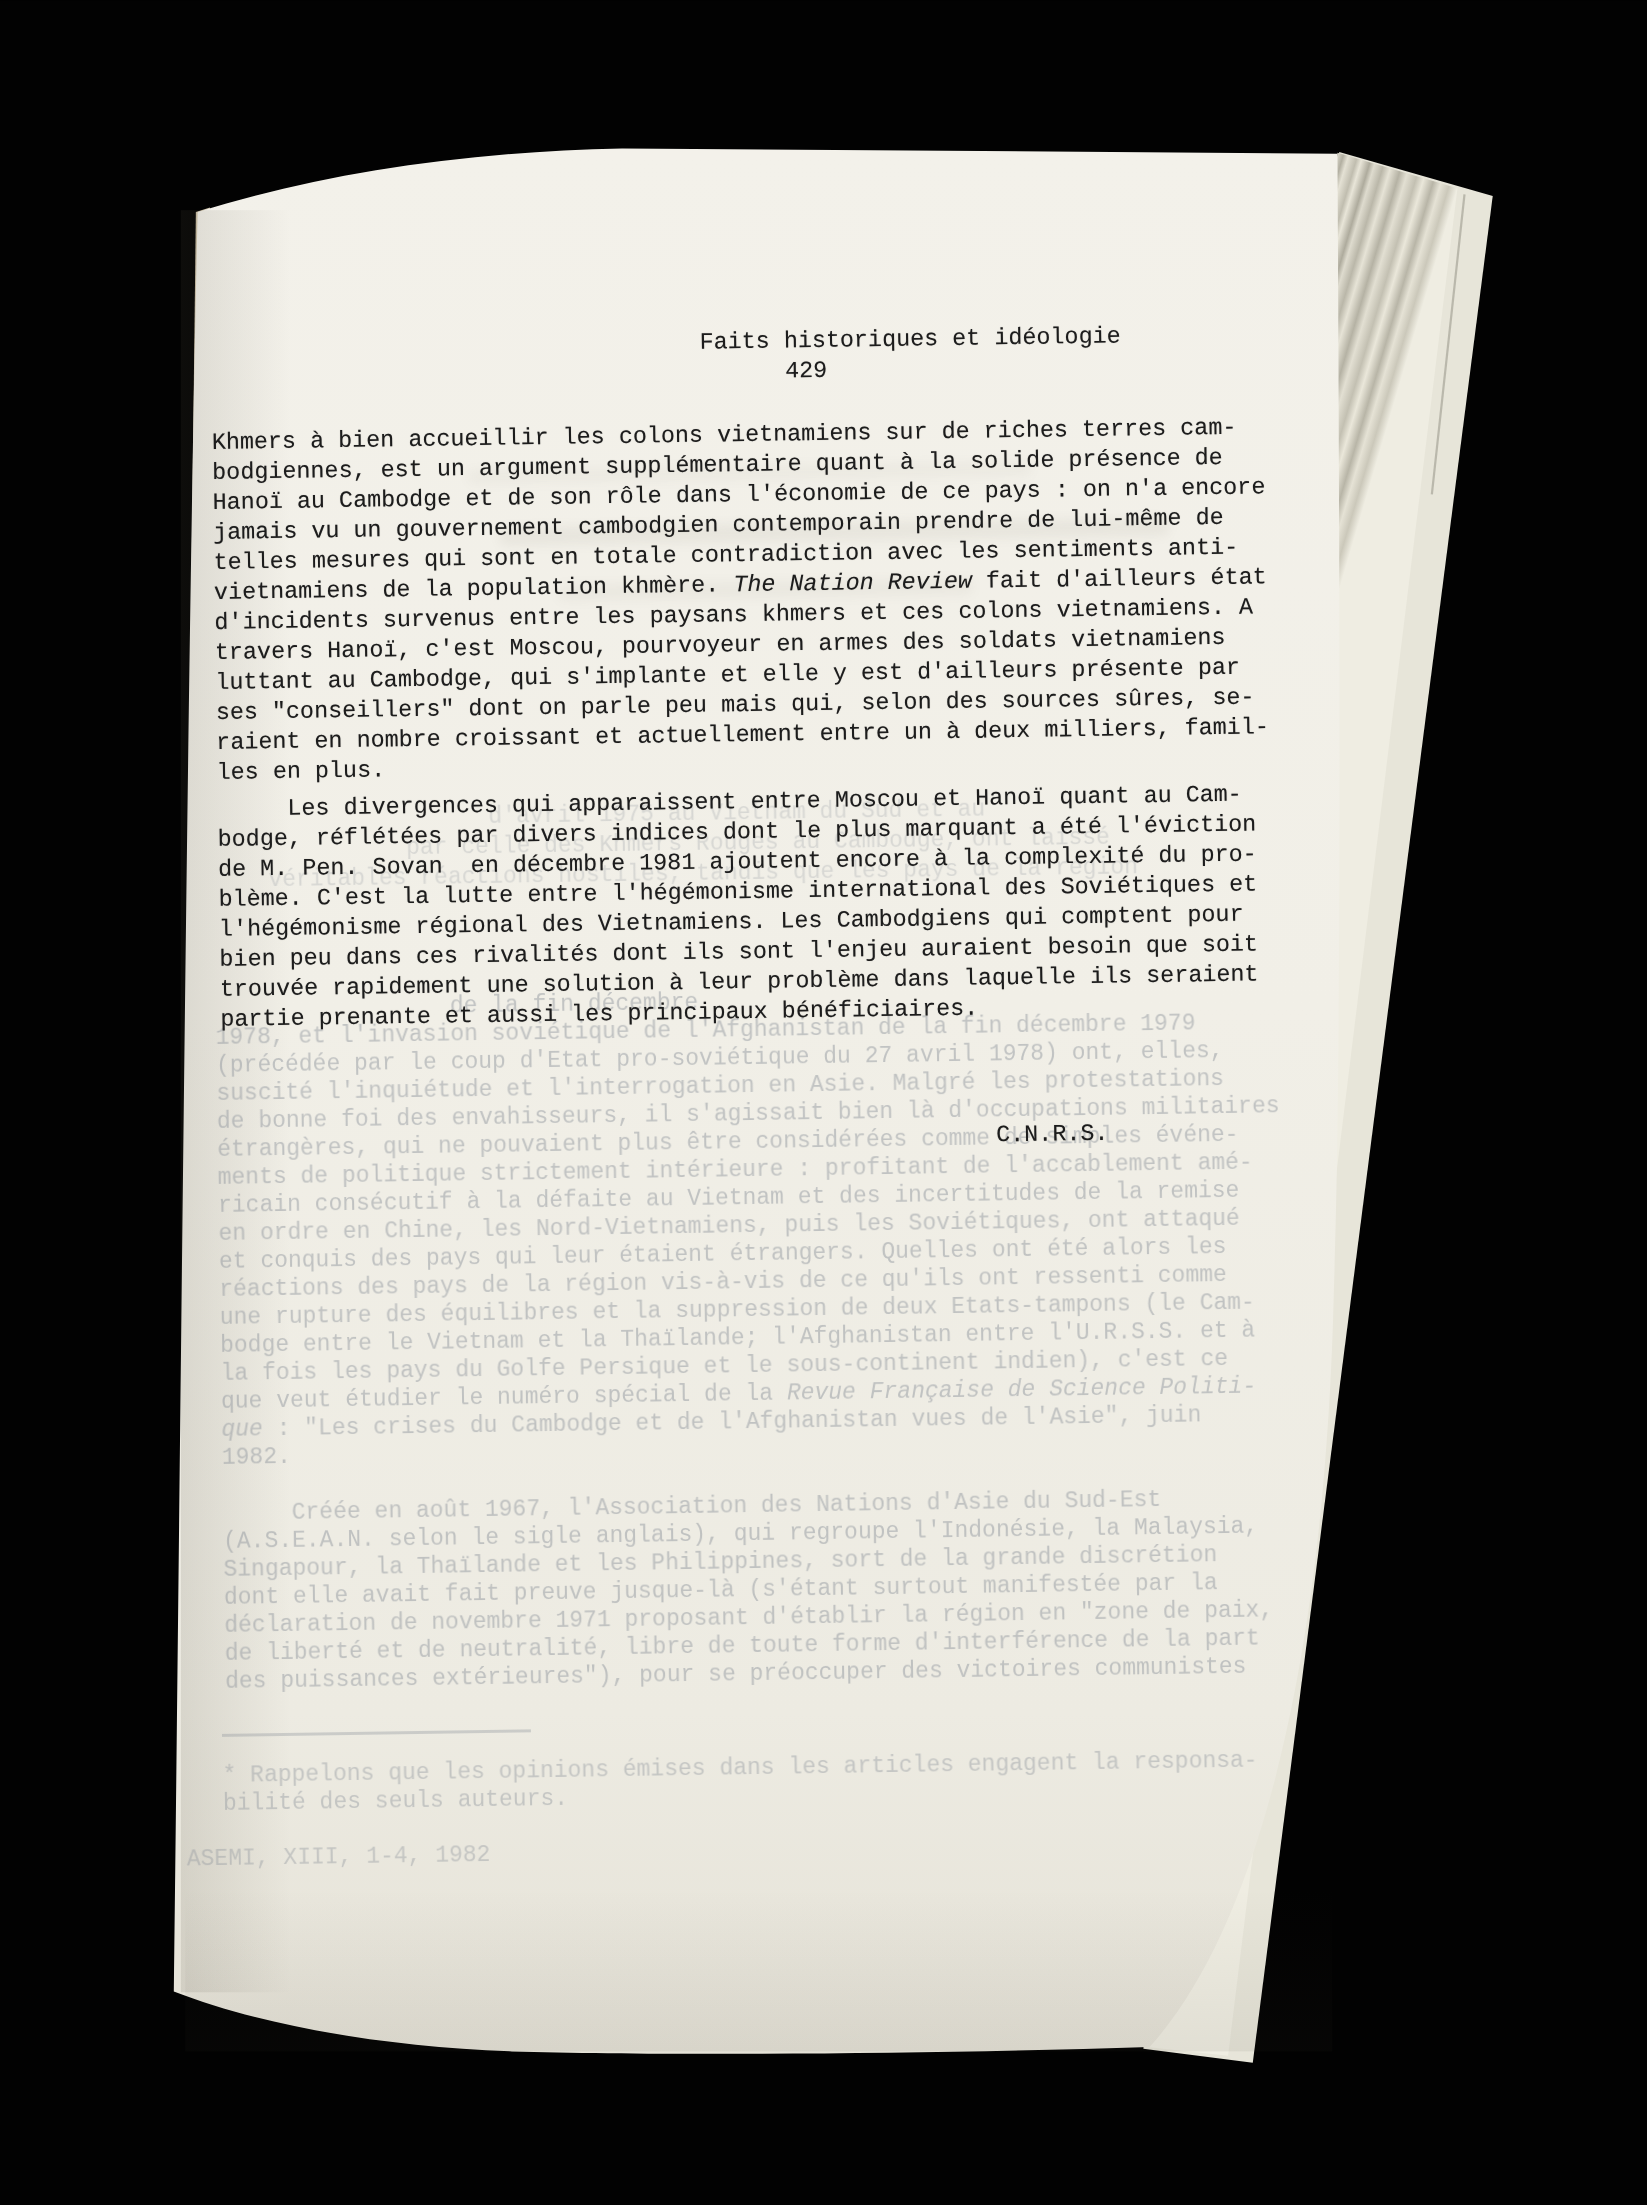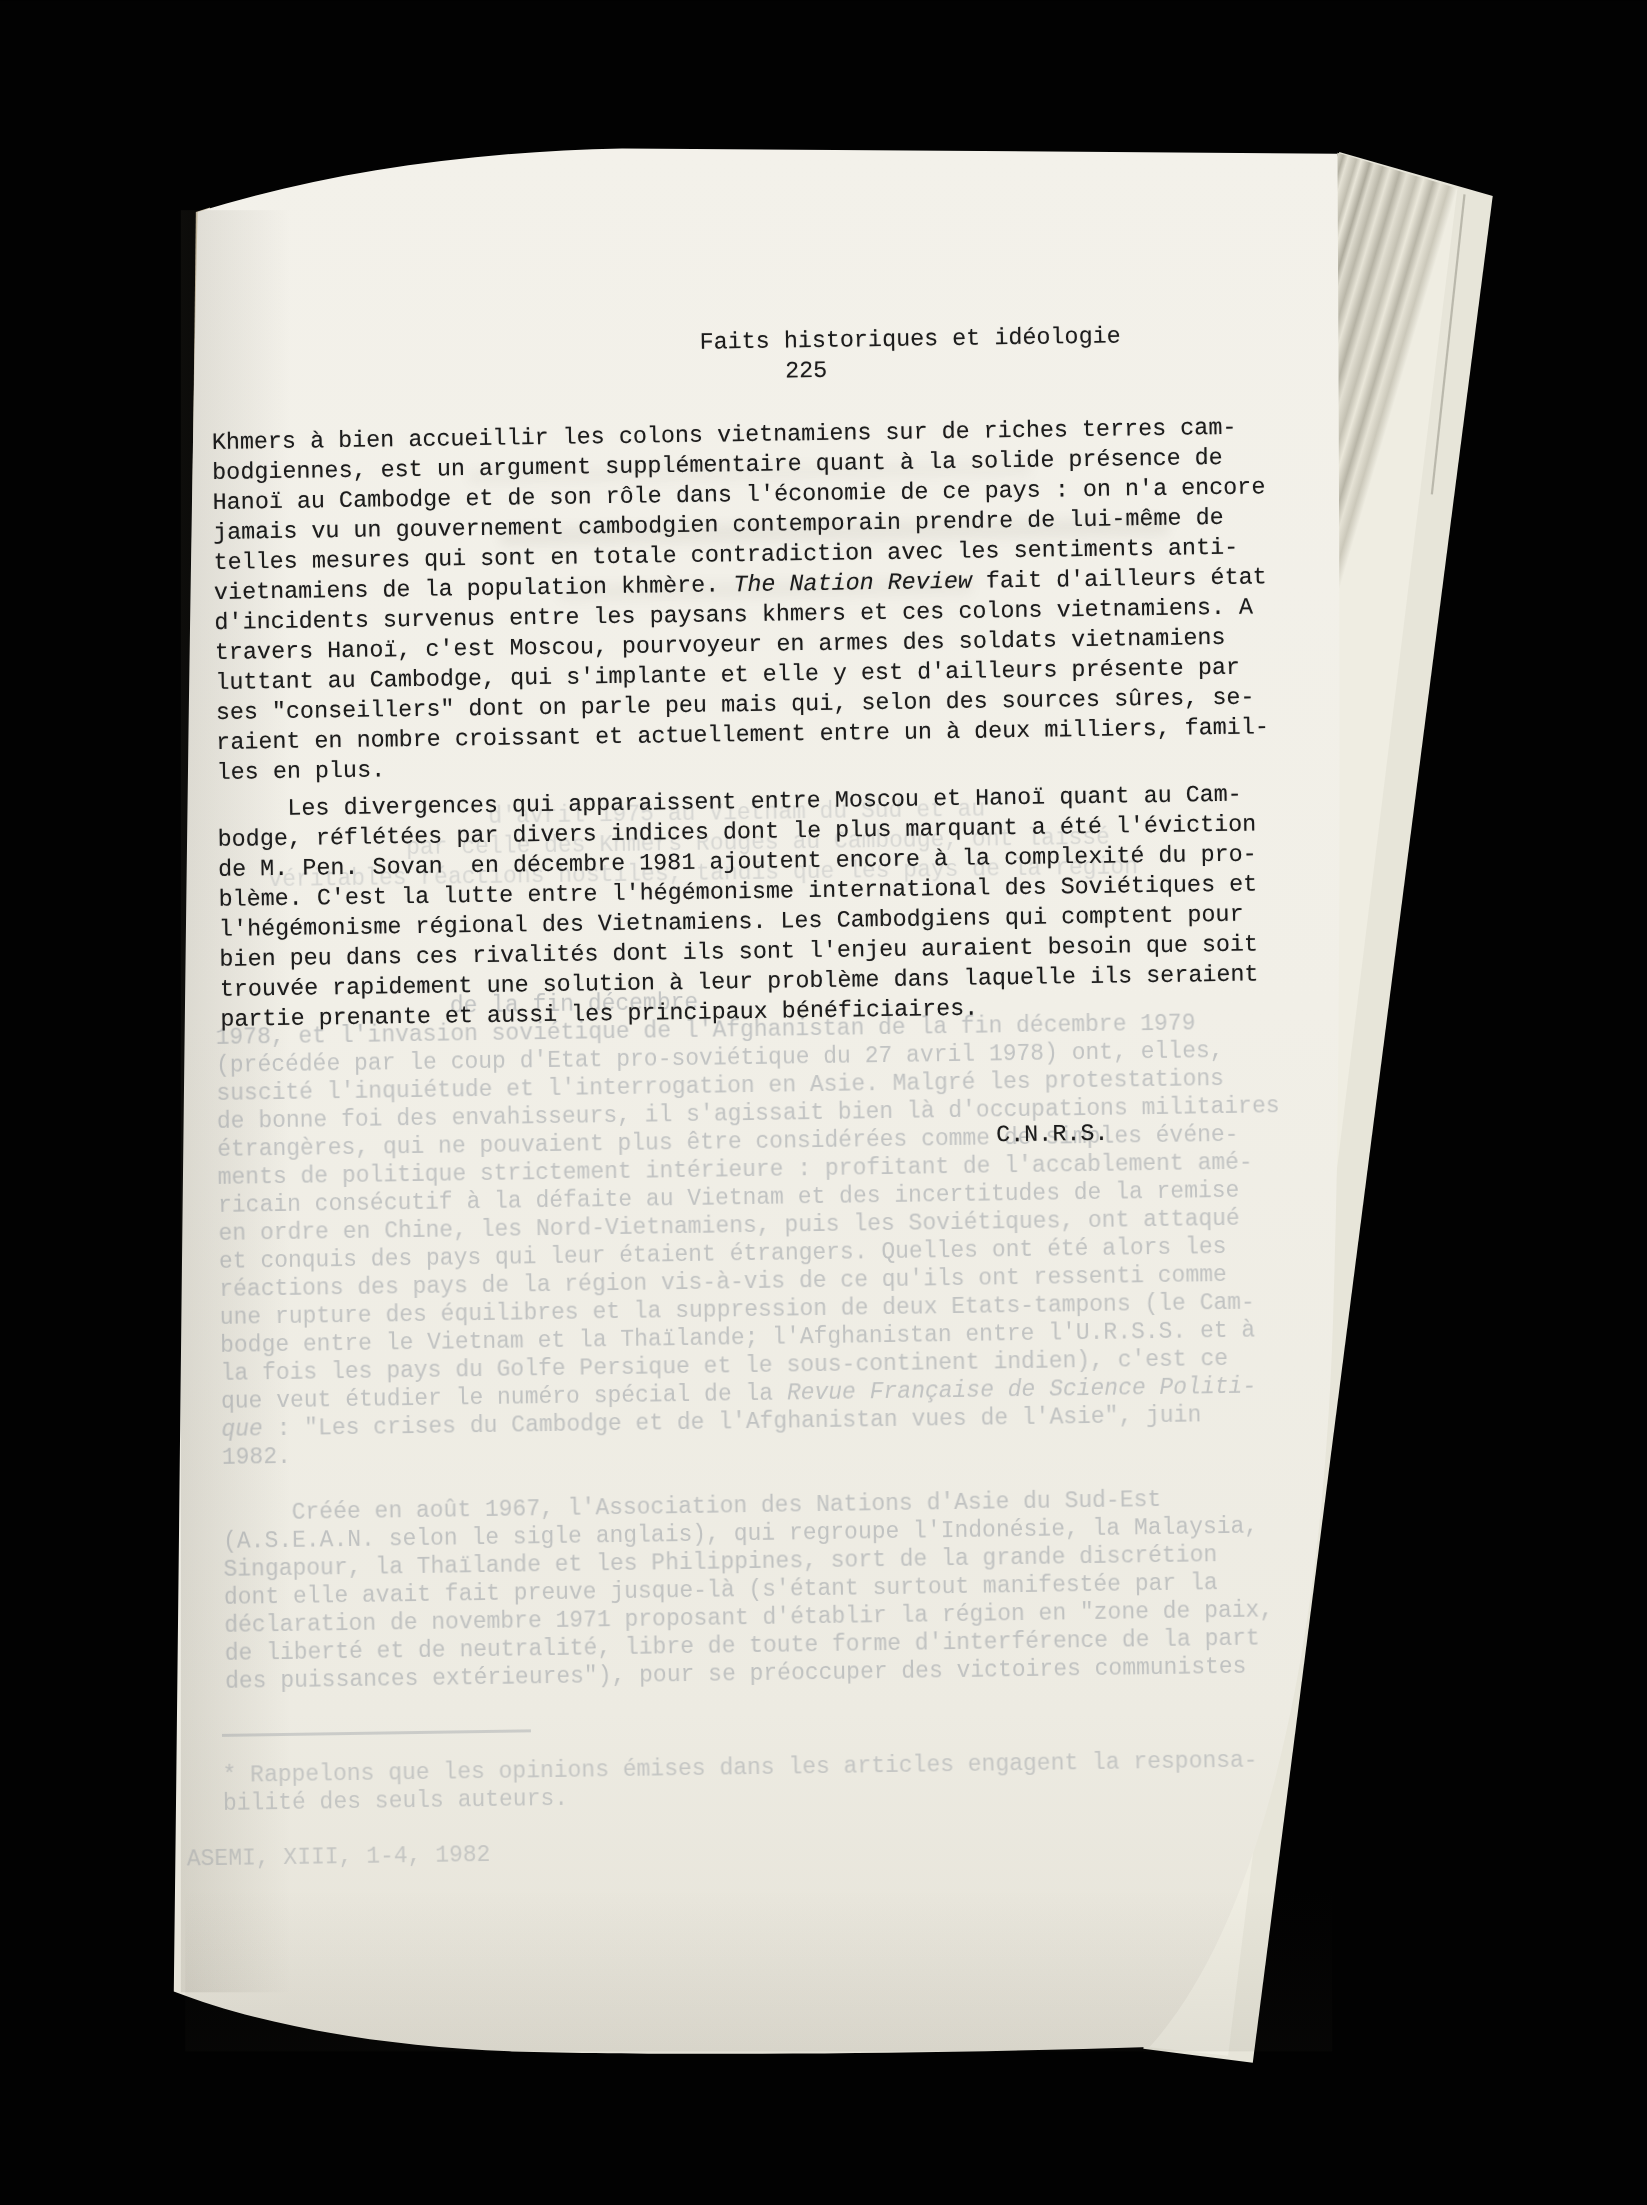--- a/index.html
+++ b/index.html
@@ -137,21 +137,21 @@
       </div>
     <div id="ghost-rule"></div>
     <div id="ghost-footnote" class="ghost">
         <div class="tline"><span>* Rappelons que les opinions émises dans les articles engagent la responsa-</span></div>
         <div class="tline"><span>bilité des seuls auteurs.</span></div>
       </div>
     <div id="ghost-journal" class="ghost">ASEMI, XIII, 1-4, 1982</div>
 
     <div id="running-header" class="doc-text tline">
       <span>Faits historiques et idéologie</span>
-      <span class="num">225</span>
+      <span class="num">429</span>
     </div>
 
     <div id="paragraph-1" class="doc-text">
         <div class="tline"><span>Khmers à bien accueillir les colons vietnamiens sur de riches terres cam-</span></div>
         <div class="tline"><span>bodgiennes, est un argument supplémentaire quant à la solide présence de</span></div>
         <div class="tline"><span>Hanoï au Cambodge et de son rôle dans l'économie de ce pays : on n'a encore</span></div>
         <div class="tline"><span>jamais vu un gouvernement cambodgien contemporain prendre de lui-même de</span></div>
         <div class="tline"><span>telles mesures qui sont en totale contradiction avec les sentiments anti-</span></div>
         <div class="tline"><span>vietnamiens de la population khmère. </span><span class="it">The Nation Review</span><span> fait d'ailleurs état</span></div>
         <div class="tline"><span>d'incidents survenus entre les paysans khmers et ces colons vietnamiens. A</span></div>

